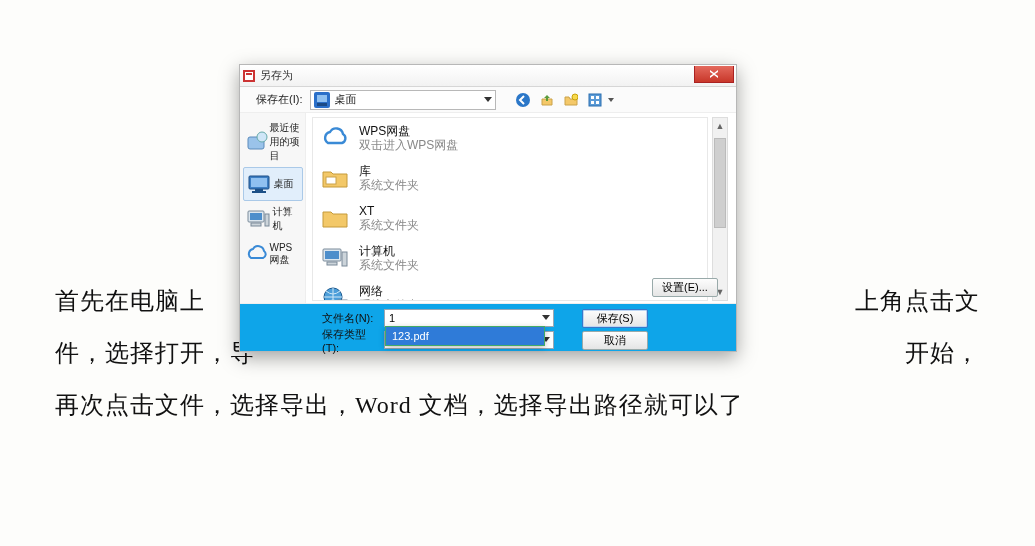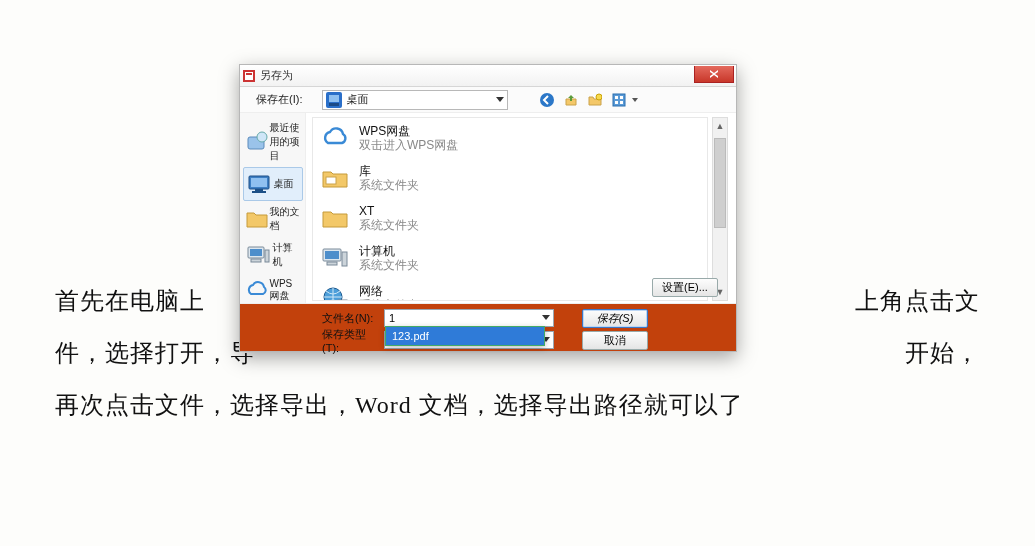--- a/index.html
+++ b/index.html
@@ -24,21 +24,21 @@
   .close-btn {
     width: 40px; height: 17px;
     background: linear-gradient(#e46a5e,#c8372a);
     color: #fff; font-size: 11px; display: flex; align-items: center; justify-content: center;
     border: 1px solid #a22; border-top: none; cursor: pointer;
     margin-top:-3px;
   }
 
   .toolbar {
     height: 26px; display: flex; align-items: center; padding: 2px 6px 2px 16px;
-    font-size: 11px; color: #222; gap: 20px; border-bottom:1px solid #eee;
+    font-size: 11px; color: #222; gap: 8px; border-bottom:1px solid #eee;
     background:#fbfbfb;
   }
   .loc-combo {
     display: flex; align-items: center; gap: 4px;
     border: 1px solid #b8b8b8; background: #fff; height: 20px; width: 186px;
     padding: 0 3px; font-size: 11px;
   }
   .loc-combo .li { width:16px;height:16px;background:#2a6fc9;border-radius:2px;position:relative;}
   .loc-combo .li:before{content:"";position:absolute;inset:3px 3px 6px 3px;background:#8fc0f0;}
   .loc-combo .li:after{content:"";position:absolute;left:3px;right:3px;bottom:2px;height:3px;background:#1a4a86;}
@@ -65,21 +65,21 @@
   .fl-txt { display:flex; flex-direction:column; line-height:1.2;}
   .fl-name { font-size:12px; color:#111;}
   .fl-sub { font-size:12px; color:#888;}
   .vscroll { position:absolute; right:8px; top:4px; bottom:2px; width:16px; background:#f1f1f1; border:1px solid #ddd;}
   .vscroll .thumb{ position:absolute; left:1px; right:1px; top:20px; height:90px; background:#cfcfcf; border:1px solid #bbb;}
   .vscroll .arr{position:absolute;left:0;right:0;height:16px;display:flex;align-items:center;justify-content:center;color:#666;font-size:9px;}
   .vscroll .arr.up{top:0;} .vscroll .arr.dn{bottom:0;}
 
   .lower {
     height:48px; padding:4px 8px 4px 82px; position:relative;
-    border-top:1px solid #eee; background:#c2410c;
+    border-top:1px solid #eee; background:#0ea5e9;
   }
   .row { display:flex; align-items:center; height:20px; font-size:11px; gap:6px;}
   .row .lbl { width:56px; text-align:left; color:#111;}
   .combo {
     position:relative; width:170px; height:18px; border:1px solid #9aa7b3; background:#fff;
     display:flex; align-items:center; padding:0 14px 0 4px; font-size:11px;
   }
   .combo .car { position:absolute; right:3px; top:5px; width:0;height:0;border-left:4px solid transparent;border-right:4px solid transparent;border-top:5px solid #333;}
   .dropdown {
     position:absolute; left:145px; top:22px; width:160px; border:1px solid #4a6; background:#fff;
@@ -87,21 +87,21 @@
   }
   .dd-item { height:18px; display:flex; align-items:center; padding:6px 6px; font-size:11px;}
   .dd-item.sel { background:#2f7bd8; color:#fff;}
 
   .btn {
     width:66px; height:19px; font-size:11px;
     background:linear-gradient(#fdfdfd,#e5e5e5); border:1px solid #9aa;
     display:flex;align-items:center;justify-content:center; cursor:pointer;
     border-radius:2px;
   }
-  .btn.primary { border-color:#3a78c8; box-shadow:inset 0 0 0 1px #bcd6f4;font-style:italic;}
+  .btn.primary { border-color:#3a78c8; box-shadow:inset 0 0 0 1px #bcd6f4;}
   .settings-btn { position:absolute; right:24px; bottom:60px;margin-top:28px; }
 
   
   .ic-cloud svg, .ic-folder svg, .ic-pc svg, .ic-net svg, .ic-docs svg { display:block; }
 </style>
 </head>
 <body>
 
 <div class="bg-text">首先在电脑上　　　　　　　　　　　　　　　　　　　　　　　　　　上角点击文件，选择打开，导　　　　　　　　　　　　　　　　　　　　　　　　　　开始，再次点击文件，选择导出，Word 文档，选择导出路径就可以了</div>
 
@@ -182,28 +182,20 @@
               <rect x="5" y="5" width="16" height="9" fill="#8fc0f0"></rect>
               <rect x="9" y="16" width="8" height="2" fill="#1c4f86"></rect>
               <rect x="6" y="18" width="14" height="2" fill="#1c4f86"></rect>
             </svg>
           </span>
         <span>桌面</span>
       </div>
       <div class="place">
         <span class="pi">
             <svg width="26" height="22">
-              <path d="M3 5 L10 5 L12 7 L23 7 L23 19 L3 19 Z" fill="#f3c868" stroke="#c59a3a"></path>
-            </svg>
-          </span>
-        <span>我的文档</span>
-      </div>
-      <div class="place">
-        <span class="pi">
-            <svg width="26" height="22">
               <rect x="3" y="3" width="16" height="11" rx="1" fill="#dce6ee" stroke="#7a8a99"></rect>
               <rect x="5" y="5" width="12" height="7" fill="#4d8ecb"></rect>
               <rect x="20" y="6" width="4" height="12" fill="#ccd4da" stroke="#7a8a99"></rect>
               <rect x="6" y="15" width="10" height="3" fill="#ccd4da" stroke="#7a8a99"></rect>
             </svg>
           </span>
         <span>计算机</span>
       </div>
       <div class="place">
         <span class="pi">

